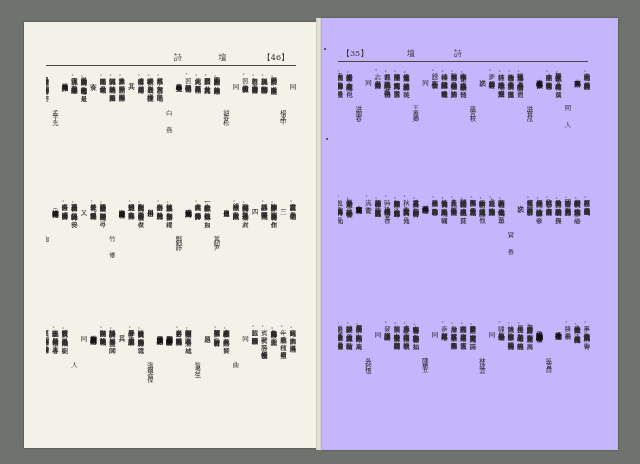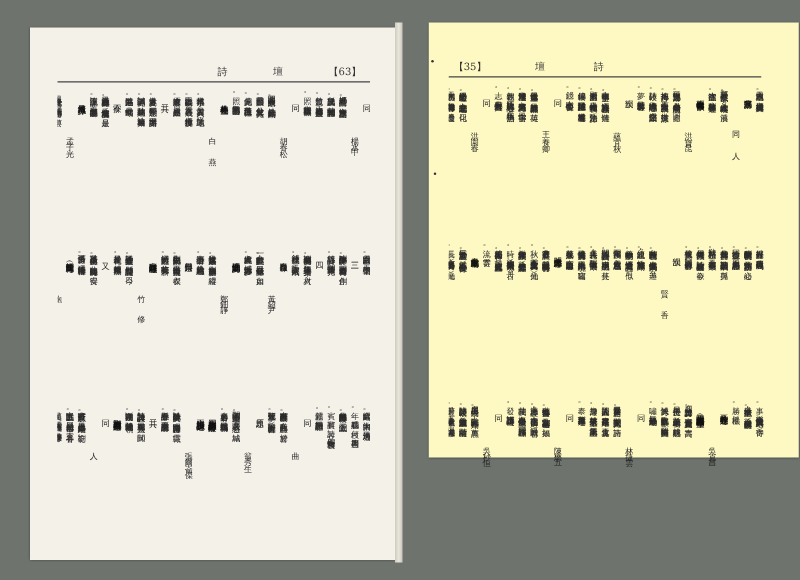--- a/index.html
+++ b/index.html
@@ -1,20 +1,20 @@
 <!DOCTYPE html>
 <html><head>
 <meta charset="utf-8">
 <style>
   html,body{margin:0;padding:0;}
   body{width:640px;height:464px;background:#6e736d;position:relative;overflow:hidden;
        font-family:"DejaVu Serif","Liberation Serif",serif;}
   .page{position:absolute;background:#f4f1e8;box-shadow:0 0 2px rgba(0,0,0,.4);}
   #left-page{left:24px;top:22px;width:292px;height:426px;}
-  #right-page{left:322px;top:18px;width:296px;height:348px;background:#fef9c3;margin-left:21px;}
+  #right-page{left:322px;top:18px;width:296px;height:432px;background:#c4b5fd;}
   .gutter{position:absolute;left:316px;top:18px;width:6px;height:432px;
           background:linear-gradient(90deg,#cfcbc0,#e9e6dc,#c9c5ba);}
   .header{position:absolute;top:28px;height:14px;font-size:8px;color:#333;
           display:flex;align-items:center;}
   .rule{position:absolute;top:43px;height:1px;background:#444;}
   #left-page .header{left:150px;width:115px;justify-content:space-between;}
   #left-page .rule{left:22px;width:250px;}
   #right-page .header{left:20px;width:120px;justify-content:space-between;}
   #right-page .rule{left:16px;width:250px;}
   .tier{position:absolute;display:flex;flex-direction:row-reverse;gap:2px;
@@ -31,21 +31,21 @@
   #right-page .t3{left:16px;top:302px;width:252px;height:118px;}
   .speck{position:absolute;width:2px;height:2px;background:#333;border-radius:1px;}
 </style>
 </head>
 <body>
 
 <div class="page" id="left-page">
   <div class="header">
     <span>詩</span>
     <span>壇</span>
-    <span>【63】</span>
+    <span>【46】</span>
   </div>
   <div class="rule"></div>
   <div class="tier t1">
       <div class="col title">同</div>
       <div class="col author">楊水甲</div>
       <div class="col ">媽媽紅實尚三千。海宇水洋飲鳥盤。</div>
       <div class="col ">兒孫次議聽。熱鬧賓客到聯歸。</div>
       <div class="col ">數曾沒。天庭祖神賀慶盛。</div>
       <div class="col ">照。高堂祈禱殿無疆。</div>
       <div class="col title">同</div>

